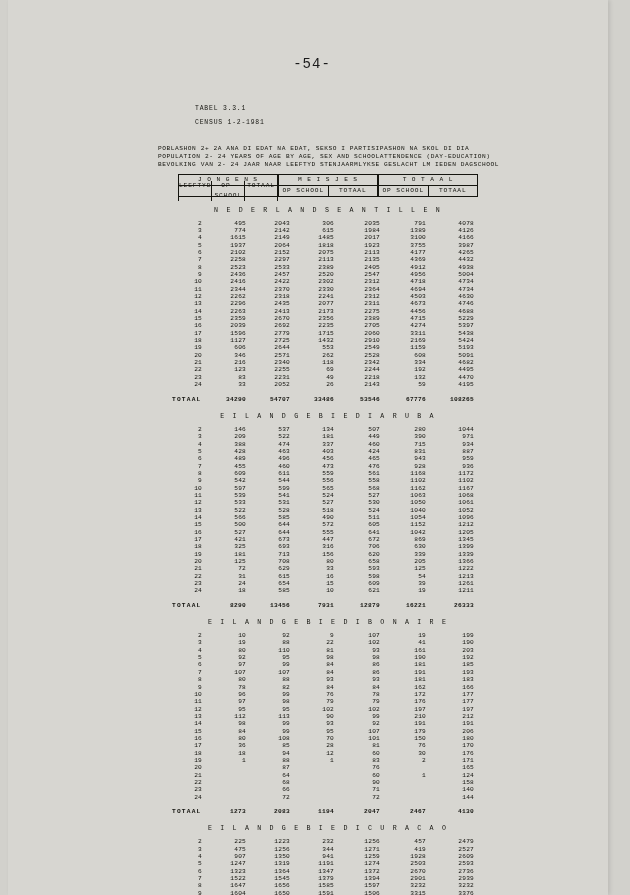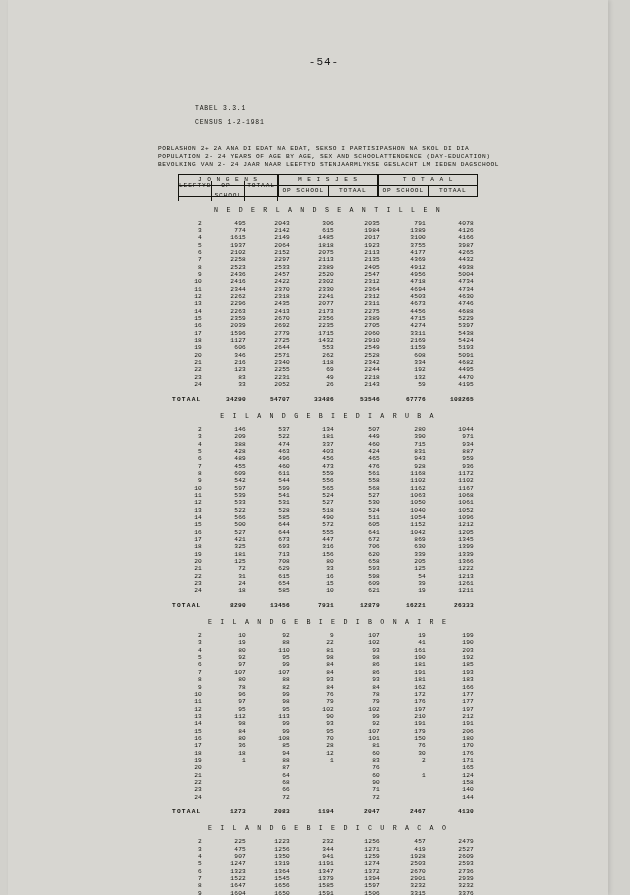--- a/index.html
+++ b/index.html
@@ -23,24 +23,24 @@
   .paper {
     position: absolute;
     left: 8px; top: 0px;
     width: 600px;
     height: 895px;
     background: #d7d6d1;
     box-shadow: 2px 0 4px rgba(0,0,0,0.10);
   }
   .page-number {
     position: absolute;
-    left: 16px; top: 56px;
+    left: 4px; top: 56px;
     width: 600px;
     text-align: center;
-    font-size: 11px;
+    font-size: 14px;
     letter-spacing: 1px;
     color: #1b1b1b;
   }
   .content {
     position: absolute;
     left: 150px;
     top: 98px;
     width: 330px;
     color: #14140f;
   }

